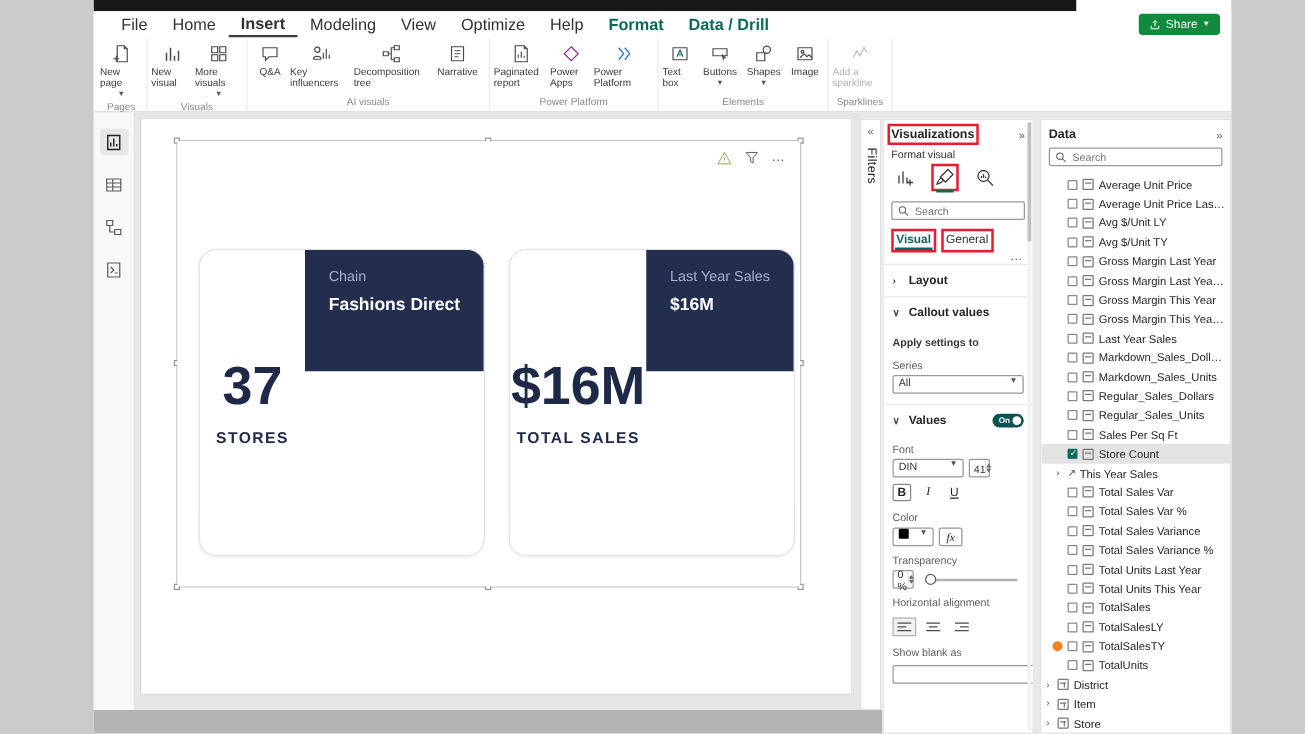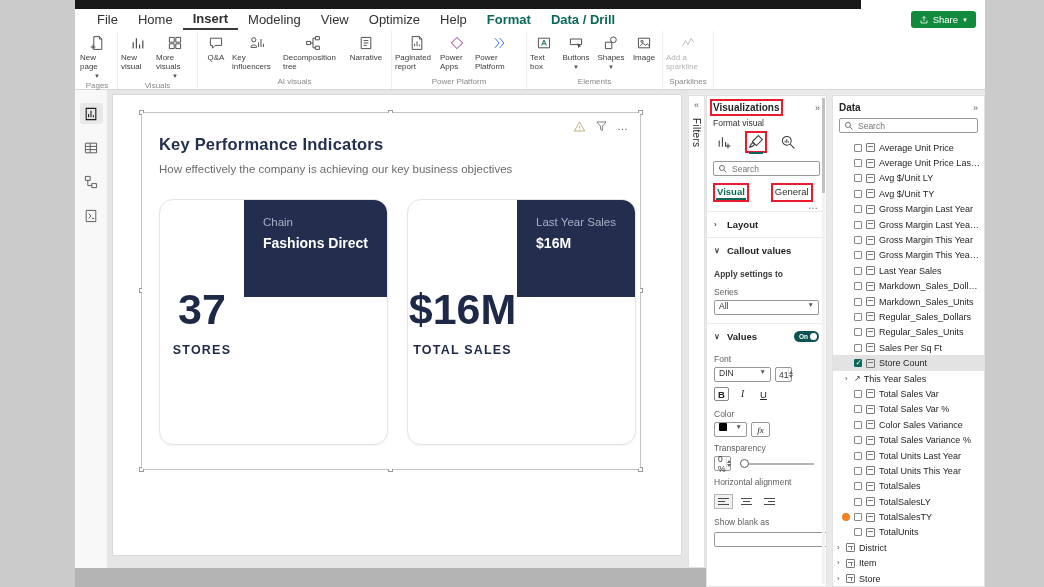--- a/index.html
+++ b/index.html
@@ -78,21 +78,21 @@
   .anno{outline:2px solid var(--annotation-red);outline-offset:1px}
   .expand-ic{font-size:9px;color:#605e5c}
   .vp-sub{font-size:8.5px;color:#323130;padding:3px 6px 1px}
   .vp-icons{display:flex;align-items:center;gap:16px;padding:5px 9px 8px}
   .vpi{position:relative;display:flex}
   .vpi svg{width:16px;height:16px;stroke:#3d3c3b;fill:none;stroke-width:1.3}
   .vpi.is-selected::after{content:"";position:absolute;left:1px;right:1px;bottom:-4px;height:2px;background:var(--accent)}
   .searchbox{margin:3px 6px 7px;height:15px;border:1px solid #9a9896;border-radius:2px;display:flex;align-items:center;gap:3px;padding:0 4px;background:#fff}
   .searchbox svg{width:9px;height:9px;stroke:#605e5c;fill:none;stroke-width:1.5;flex:none}
   .searchbox input{border:0;outline:0;flex:1;font-size:8.5px;font-family:inherit;color:#444;min-width:0;background:transparent}
-  .vp-tabs{display:flex;align-items:center;gap:28px;padding:3px 9px 7px}
+  .vp-tabs{display:flex;align-items:center;gap:10px;padding:3px 9px 7px}
   .vptab{font-size:9.5px;color:#323130;padding:0 1px 2px;position:relative;outline:2px solid var(--annotation-red);outline-offset:1.5px}
   .vptab.is-active{color:var(--accent);font-weight:700}
   .vptab.is-active::after{content:"";position:absolute;left:0;right:0;bottom:-1px;height:2px;background:var(--accent)}
   .vp-more{margin-left:auto;font-size:10px;color:#605e5c;letter-spacing:1px;line-height:0}
   .divider{border-top:1px solid #ebebeb;margin:1px 0}
   .secrow{display:flex;align-items:center;gap:5px;padding:6px 7px;font-size:9.5px;font-weight:600;color:#252423}
   .secrow .chev{font-size:8px;color:#444;width:8px;flex:none}
   .heading{font-size:8.5px;font-weight:700;color:#3b3a39;padding:7px 7px 2px}
   .vlabel{font-size:8.5px;color:#605e5c;padding:6px 7px 3px}
   .ctrlrow{display:flex;align-items:center;gap:4px;padding:0 7px}
@@ -427,22 +427,20 @@
               <svg class="warn" viewBox="0 0 20 20">
                   <path d="M10 3l8 14H2z"></path>
                   <path d="M10 9v4"></path>
                   <path d="M10 15v.5"></path>
                 </svg>
               <svg class="funnel" viewBox="0 0 20 20">
                   <path d="M3 3h14l-5.5 6.5V16l-3-1.8V9.5z"></path>
                 </svg>
               <span class="dots">…</span>
             </div>
-            <div class="vtitle">Key Performance Indicators</div>
-            <div class="vsub">How effectively the company is achieving our key business objectives</div>
             <div class="cards">
 
                 <div class="card">
                   <div class="card-main">
                     <div class="card-value">37</div>
                     <div class="card-cap">STORES</div>
                   </div>
                   <div class="card-foot">
                     <div class="fl">Chain</div>
                     <div class="fv">Fashions Direct</div>
@@ -769,21 +767,21 @@
 
             <span class="ficon"></span>
             <span class="flabel">Total Sales Var %</span>
           </div>
 
           <div class="frow level-sub is-checkbox icon-calc">
             <span class="fexp">›</span>
             <span class="fcheck"></span>
 
             <span class="ficon"></span>
-            <span class="flabel">Color Sales Variance</span>
+            <span class="flabel">Total Sales Variance</span>
           </div>
 
           <div class="frow level-sub is-checkbox icon-calc">
             <span class="fexp">›</span>
             <span class="fcheck"></span>
 
             <span class="ficon"></span>
             <span class="flabel">Total Sales Variance %</span>
           </div>
 

